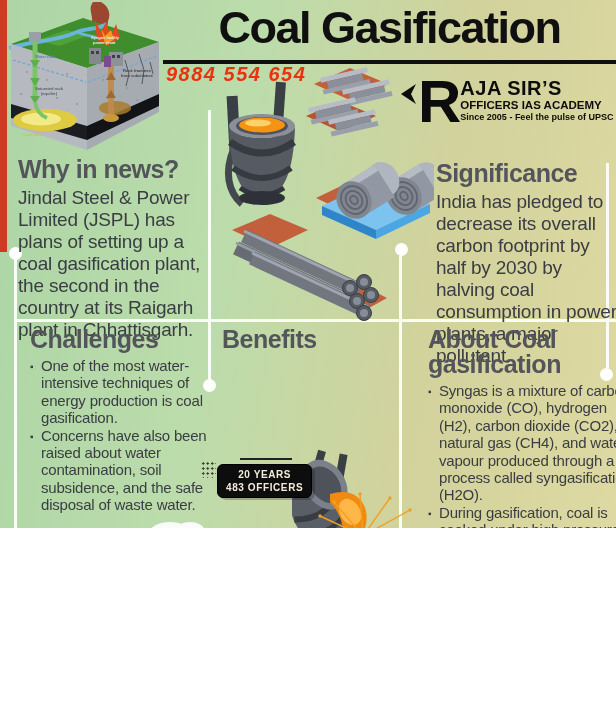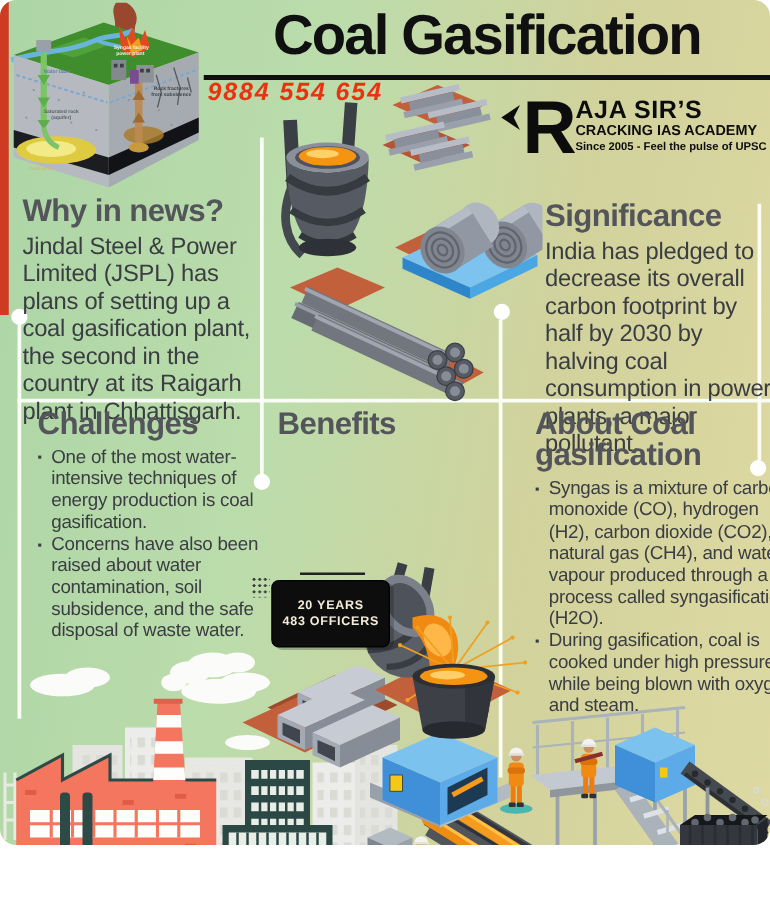--- a/index.html
+++ b/index.html
@@ -1,20 +1,19 @@
 <!DOCTYPE html>
 <html><head>
 <meta charset="utf-8">
 <style>
   html,body{margin:0;padding:0;background:#fff;}
   .poster{
-    position:relative;width:616px;height:676px;overflow:hidden;
+    position:relative;width:616px;height:528px;overflow:hidden;
     background:linear-gradient(100deg,#acd5a6 0%,#bcdcab 38%,#d2d29c 68%,#ded9a2 100%);
     font-family:"Liberation Sans",sans-serif;
-    border-radius:13px;
   }
   .abs{position:absolute;}
   
   .title{left:163px;top:2px;width:453px;text-align:center;font-size:45px;font-weight:700;
          letter-spacing:-1.5px;color:#101010;z-index:6;}
   .title-rule{left:163px;top:60px;width:453px;height:4px;background:#0f0f0f;z-index:6;}
   .phone{left:166px;top:63px;font-size:20px;font-weight:700;letter-spacing:1.5px;color:#e8330e;z-index:6;font-style:italic;}
   .red-strip{left:0;top:0;width:7px;height:252px;background:#cf3a22;z-index:3;}
   
   .logo{left:399px;top:79px;width:216px;z-index:6;color:#0c0c0c;}
@@ -31,21 +30,21 @@
   .tl-node{width:13px;height:13px;border-radius:50%;background:#ffffff;z-index:2;}
   
   .section{z-index:5;}
   .section h2{margin:0 0 5px 0;font-size:25px;font-weight:700;color:#53555b;letter-spacing:-0.5px;line-height:1.0;}
   .section p{margin:0;font-size:19px;line-height:1.16;color:#3a3d42;letter-spacing:-0.2px;}
   .section ul{list-style:none;margin:0;padding:0;font-size:15px;line-height:1.16;color:#3a3d42;letter-spacing:-0.2px;}
   .section li{padding-left:11px;margin:0;}
   .section li::before{content:"▪";display:inline-block;width:11px;margin-left:-11px;font-size:10px;vertical-align:1px;}
   
   .badge{left:217px;top:464px;background:#0d0d0d;color:#f3ecd9;border:1px solid #000;border-radius:6px;
-         padding:13px 8px;font-size:10px;font-weight:700;letter-spacing:0.6px;line-height:1.3;
+         padding:3px 8px;font-size:10px;font-weight:700;letter-spacing:0.6px;line-height:1.3;
          text-align:center;z-index:6;box-shadow:3px 2px 0 rgba(20,20,20,0.25);}
   .badge-line{left:240px;top:458px;width:52px;height:2px;background:#222;z-index:6;}
   .badge-dots{left:201px;top:461px;width:15px;height:17px;z-index:6;
       background-image:radial-gradient(circle,#3a3a3a 1.1px,transparent 1.3px);background-size:4.5px 5px;}
   svg{display:block;}
 </style>
 </head>
 <body>
 
 <div class="poster">
@@ -128,21 +127,21 @@
   <div class="abs phone">9884 554 654</div>
 
   <div class="abs logo">
     <div class="logo-row">
       <svg class="logo-arrow" width="18" height="22" viewBox="0 0 18 22">
         <path d="M17,1 L2,11 L17,21 L12,11 Z" fill="#0c0c0c"></path>
       </svg>
       <span class="logo-R">R</span>
       <div class="logo-mid">
         <div class="logo-name">AJA SIR’S</div>
-        <div class="logo-sub">CRACKING IAS ACADEMY</div>
+        <div class="logo-sub">OFFICERS IAS ACADEMY</div>
         <div class="logo-tag">Since 2005 - Feel the pulse of UPSC</div>
       </div>
     </div>
   </div>
 
   <svg class="abs" style="left:220px;top:80px;z-index:3;" width="85" height="135" viewBox="0 0 85 135">
     <rect x="8" y="16" width="11" height="54" fill="#3a3e45" transform="rotate(-3 13 43)"></rect>
     <rect x="54" y="2" width="10" height="56" fill="#3a3e45" transform="rotate(4 59 30)"></rect>
     <path d="M14,68 C4,92 8,112 22,124" stroke="#43474e" stroke-width="7" fill="none"></path>
     <path d="M9,46 C10,90 20,118 42,119 C64,118 74,90 75,46 A33,12 0 0 1 9,46 Z" fill="#565b63"></path>

